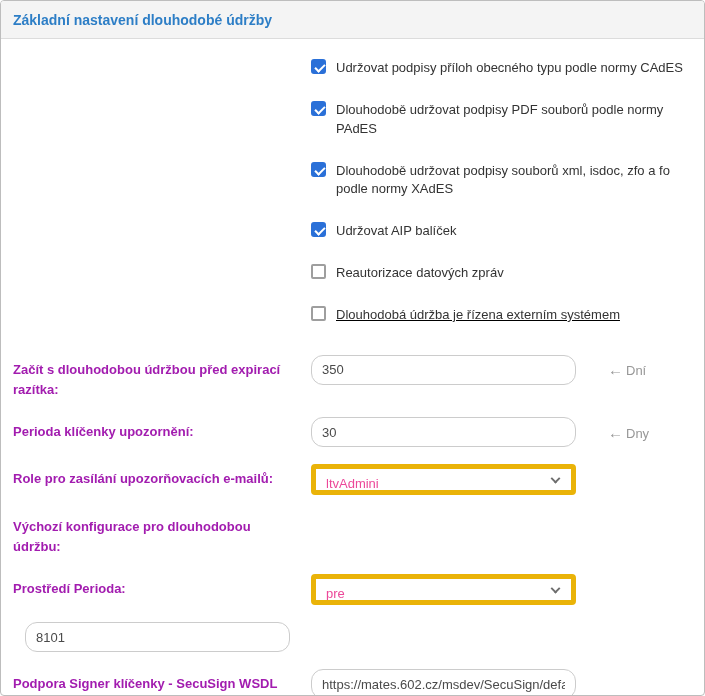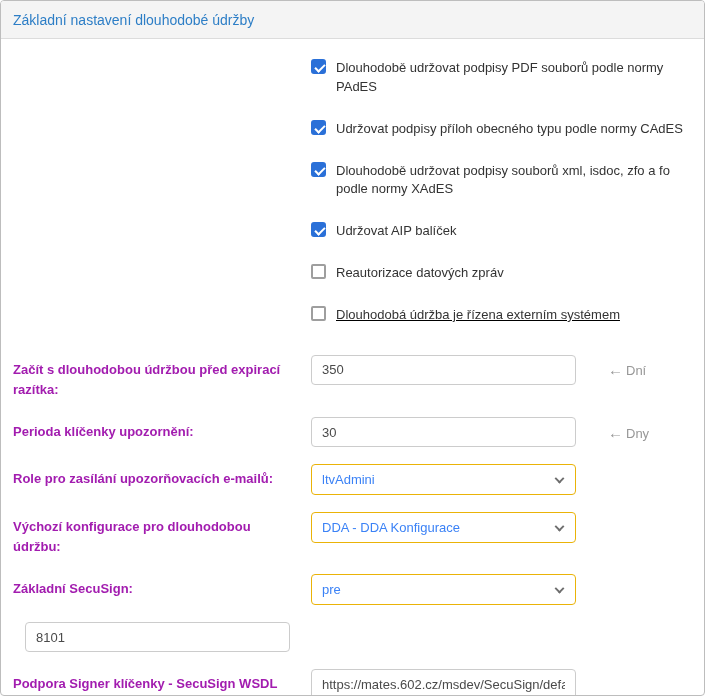--- a/index.html
+++ b/index.html
@@ -14,21 +14,21 @@
     overflow: hidden;
   }
   .panel-header {
     background: #f4f4f4;
     border-bottom: 1px solid #dcdcdc;
     padding: 10px 12px 9px 12px;
   }
   .panel-title {
     color: #2d7ec6;
     font-size: 14px;
-    font-weight: normal;
+    font-weight: bold;
   }
   .panel-body { padding: 20px 12px 12px 12px; }
 
   
   .cb-row {
     margin-left: 298px;
     margin-bottom: 23px;
     display: flex;
     align-items: flex-start;
   }
@@ -80,34 +80,34 @@
     line-height: 1.55;
   }
   .f-control {
     margin-left: 12px;
     display: flex;
     align-items: center;
   }
   .f-input {
     width: 265px; height: 30px;
     border: 1px solid #ccc;
-    border-radius: 4px;
+    border-radius: 12px;
     padding: 0 10px;
     font-family: "Liberation Sans", sans-serif;
     font-size: 13px;
     color: #4a4a4a;
     outline: none;
   }
   .f-select {
     width: 265px; height: 31px;
-    border: 1px solid #eab308;
+    border: 5px solid #eab308;
     border-radius: 4px;
     padding: 0 26px 0 10px;
     font-size: 13px;
-    color: #3b82f6;
+    color: #ec4899;
     line-height: 29px;
     position: relative;
     background: #fff;
     cursor: pointer;
     white-space: nowrap;
     overflow: hidden;
   }
   .chevron {
     position: absolute;
     right: 12px; top: 50%;
@@ -129,25 +129,25 @@
 
 <div class="panel">
   <div class="panel-header">
     <span class="panel-title">Základní nastavení dlouhodobé údržby</span>
   </div>
 
   <div class="panel-body">
 
     <div class="cb-row">
       <span class="cb" data-checked="true"></span>
+      <label class="cb-label">Udržovat podpisy příloh obecného typu podle normy CAdES</label>
+    </div>
+    <div class="cb-row">
+      <span class="cb" data-checked="true"></span>
       <label class="cb-label">Dlouhodobě udržovat podpisy PDF souborů podle normy PAdES</label>
-    </div>
-    <div class="cb-row">
-      <span class="cb" data-checked="true"></span>
-      <label class="cb-label">Udržovat podpisy příloh obecného typu podle normy CAdES</label>
     </div>
     <div class="cb-row">
       <span class="cb" data-checked="true"></span>
       <label class="cb-label">Dlouhodobě udržovat podpisy souborů xml, isdoc, zfo a fo podle normy XAdES</label>
     </div>
     <div class="cb-row">
       <span class="cb" data-checked="true"></span>
       <label class="cb-label">Udržovat AIP balíček</label>
     </div>
     <div class="cb-row">
@@ -180,30 +180,24 @@
       <div class="f-control">
         <div class="f-select">
           <span>ltvAdmini</span>
           <span class="chevron"></span>
         </div>
       </div>
     </div>
 
     <div class="field-row">
       <label class="f-label">Výchozí konfigurace pro dlouhodobou údržbu:</label>
-      <div class="f-control">
-        <div class="f-select">
-          <span>DDA - DDA Konfigurace</span>
-          <span class="chevron"></span>
-        </div>
-      </div>
-    </div>
-
-    <div class="field-row">
-      <label class="f-label">Základní SecuSign:</label>
+    </div>
+
+    <div class="field-row">
+      <label class="f-label">Prostředí Perioda:</label>
       <div class="f-control">
         <div class="f-select">
           <span>pre</span>
           <span class="chevron"></span>
         </div>
       </div>
     </div>
 
     <div class="field-row">
       <div class="f-control">

